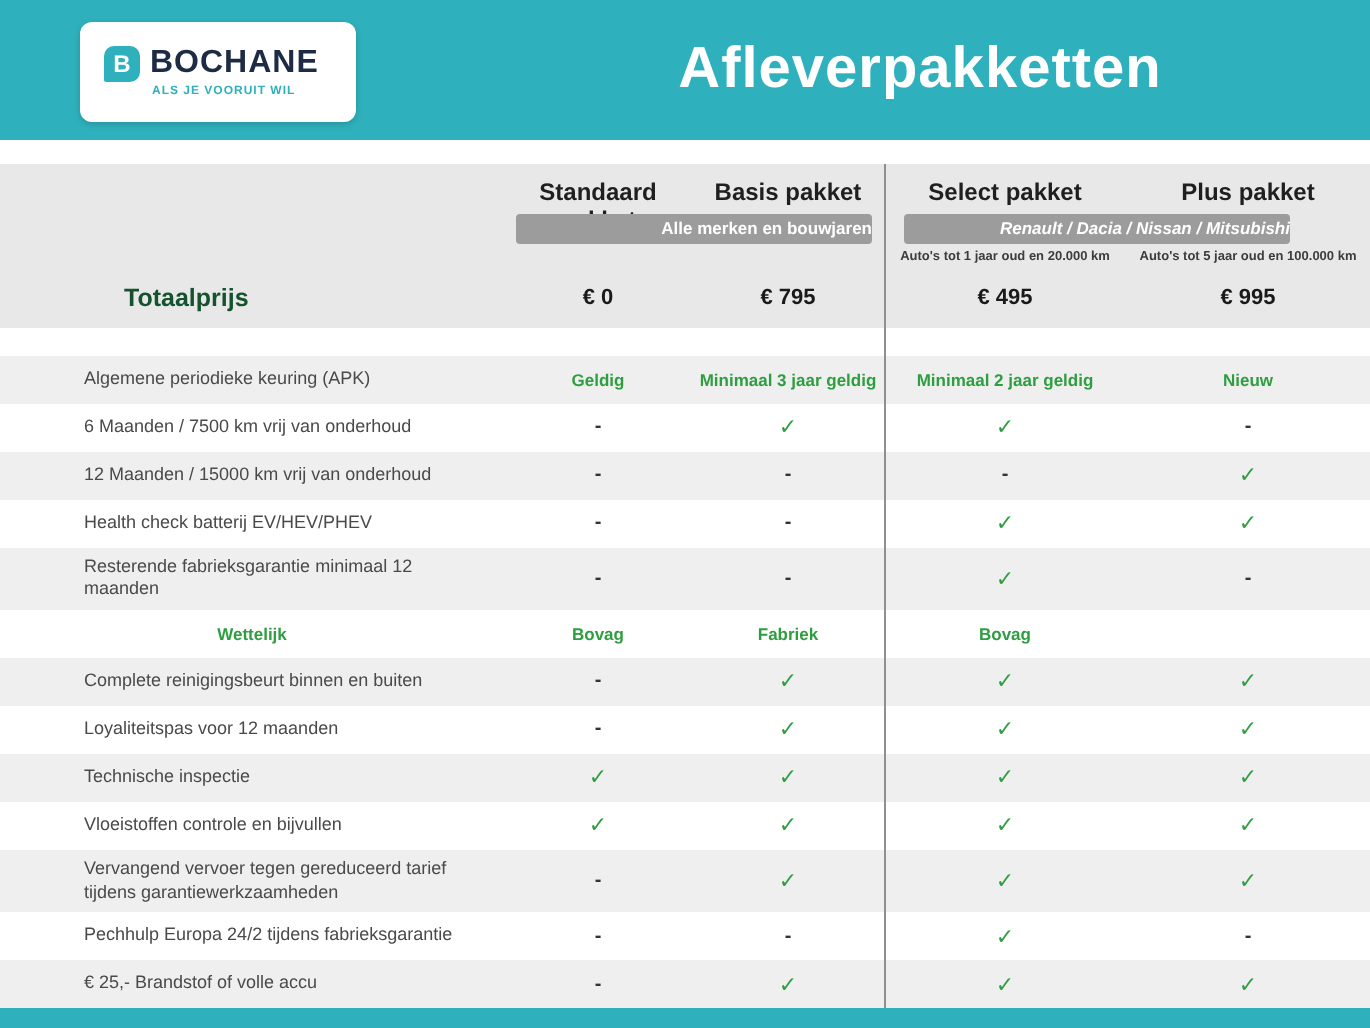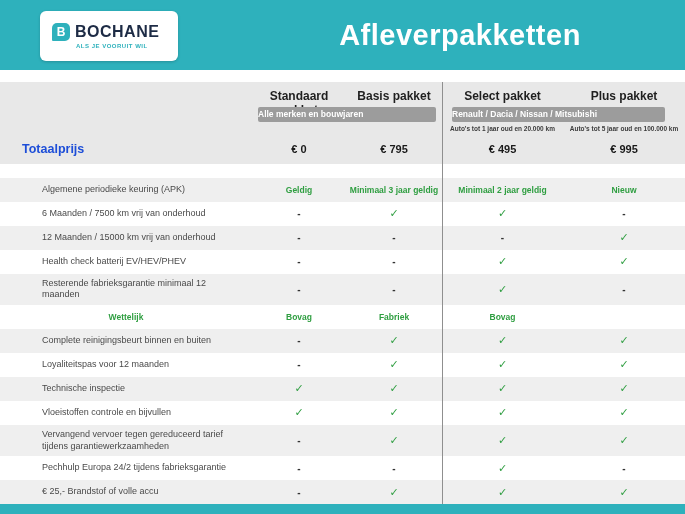--- a/index.html
+++ b/index.html
@@ -37,30 +37,30 @@
   .divider-line { position:absolute; left:442px; top:0; bottom:0; width:1px; background:#8f8f8f; z-index:2; }
 
   .grid { display:grid; grid-template-columns:252px 94px 96px 121px 122px; align-items:center; }
 
   .head-band { background:#e8e8e8; padding-top:7px; padding-bottom:2px; }
   .col-title { font-size:12px; font-weight:bold; color:#1f1f1f; text-align:center; height:15px; }
 
   .badge-grid { display:grid; grid-template-columns:252px 190px 243px; margin-top:3px; align-items:center; }
   .badge {
     background:#9c9c9c; color:#fff; font-size:8.5px; font-weight:bold;
-    text-align:left; border-radius:2px; padding:3px 0; line-height:1;
+    text-align:right; border-radius:2px; padding:3px 0; line-height:1;
   }
   .badge-1 { margin:0 6px; }
-  .badge-2 { margin:0 20px 0 10px; }
+  .badge-2 { margin:0 40px 0 10px;font-style:italic; }
 
   .notes-row { margin-top:3px; height:11px; align-items:start; }
   .note { font-size:6.5px; font-weight:bold; color:#3c3c3c; text-align:center; }
 
   .price-row { height:26px; }
-  .price-label { font-size:12.5px; font-weight:bold; color:#1d4ed8; padding-left:22px; }
+  .price-label { font-size:12.5px; font-weight:bold; color:#14532d; padding-left:22px;margin-left:40px; }
   .price { font-size:11px; font-weight:bold; color:#1a1a1a; text-align:center; }
 
   .gap-row { height:14px; background:#fff; }
 
   .rows .frow { min-height:24px; }
   .rows .frow:nth-child(odd) { background:#efefef; }
   .flabel { font-size:9px; color:#4a4a4a; padding:4px 10px 4px 42px; line-height:1.3; }
   .val { text-align:center; }
   .val.check { color:#2f9e41; font-size:11px; }
   .val.dash  { color:#333333; font-size:10px; font-weight:bold; }

